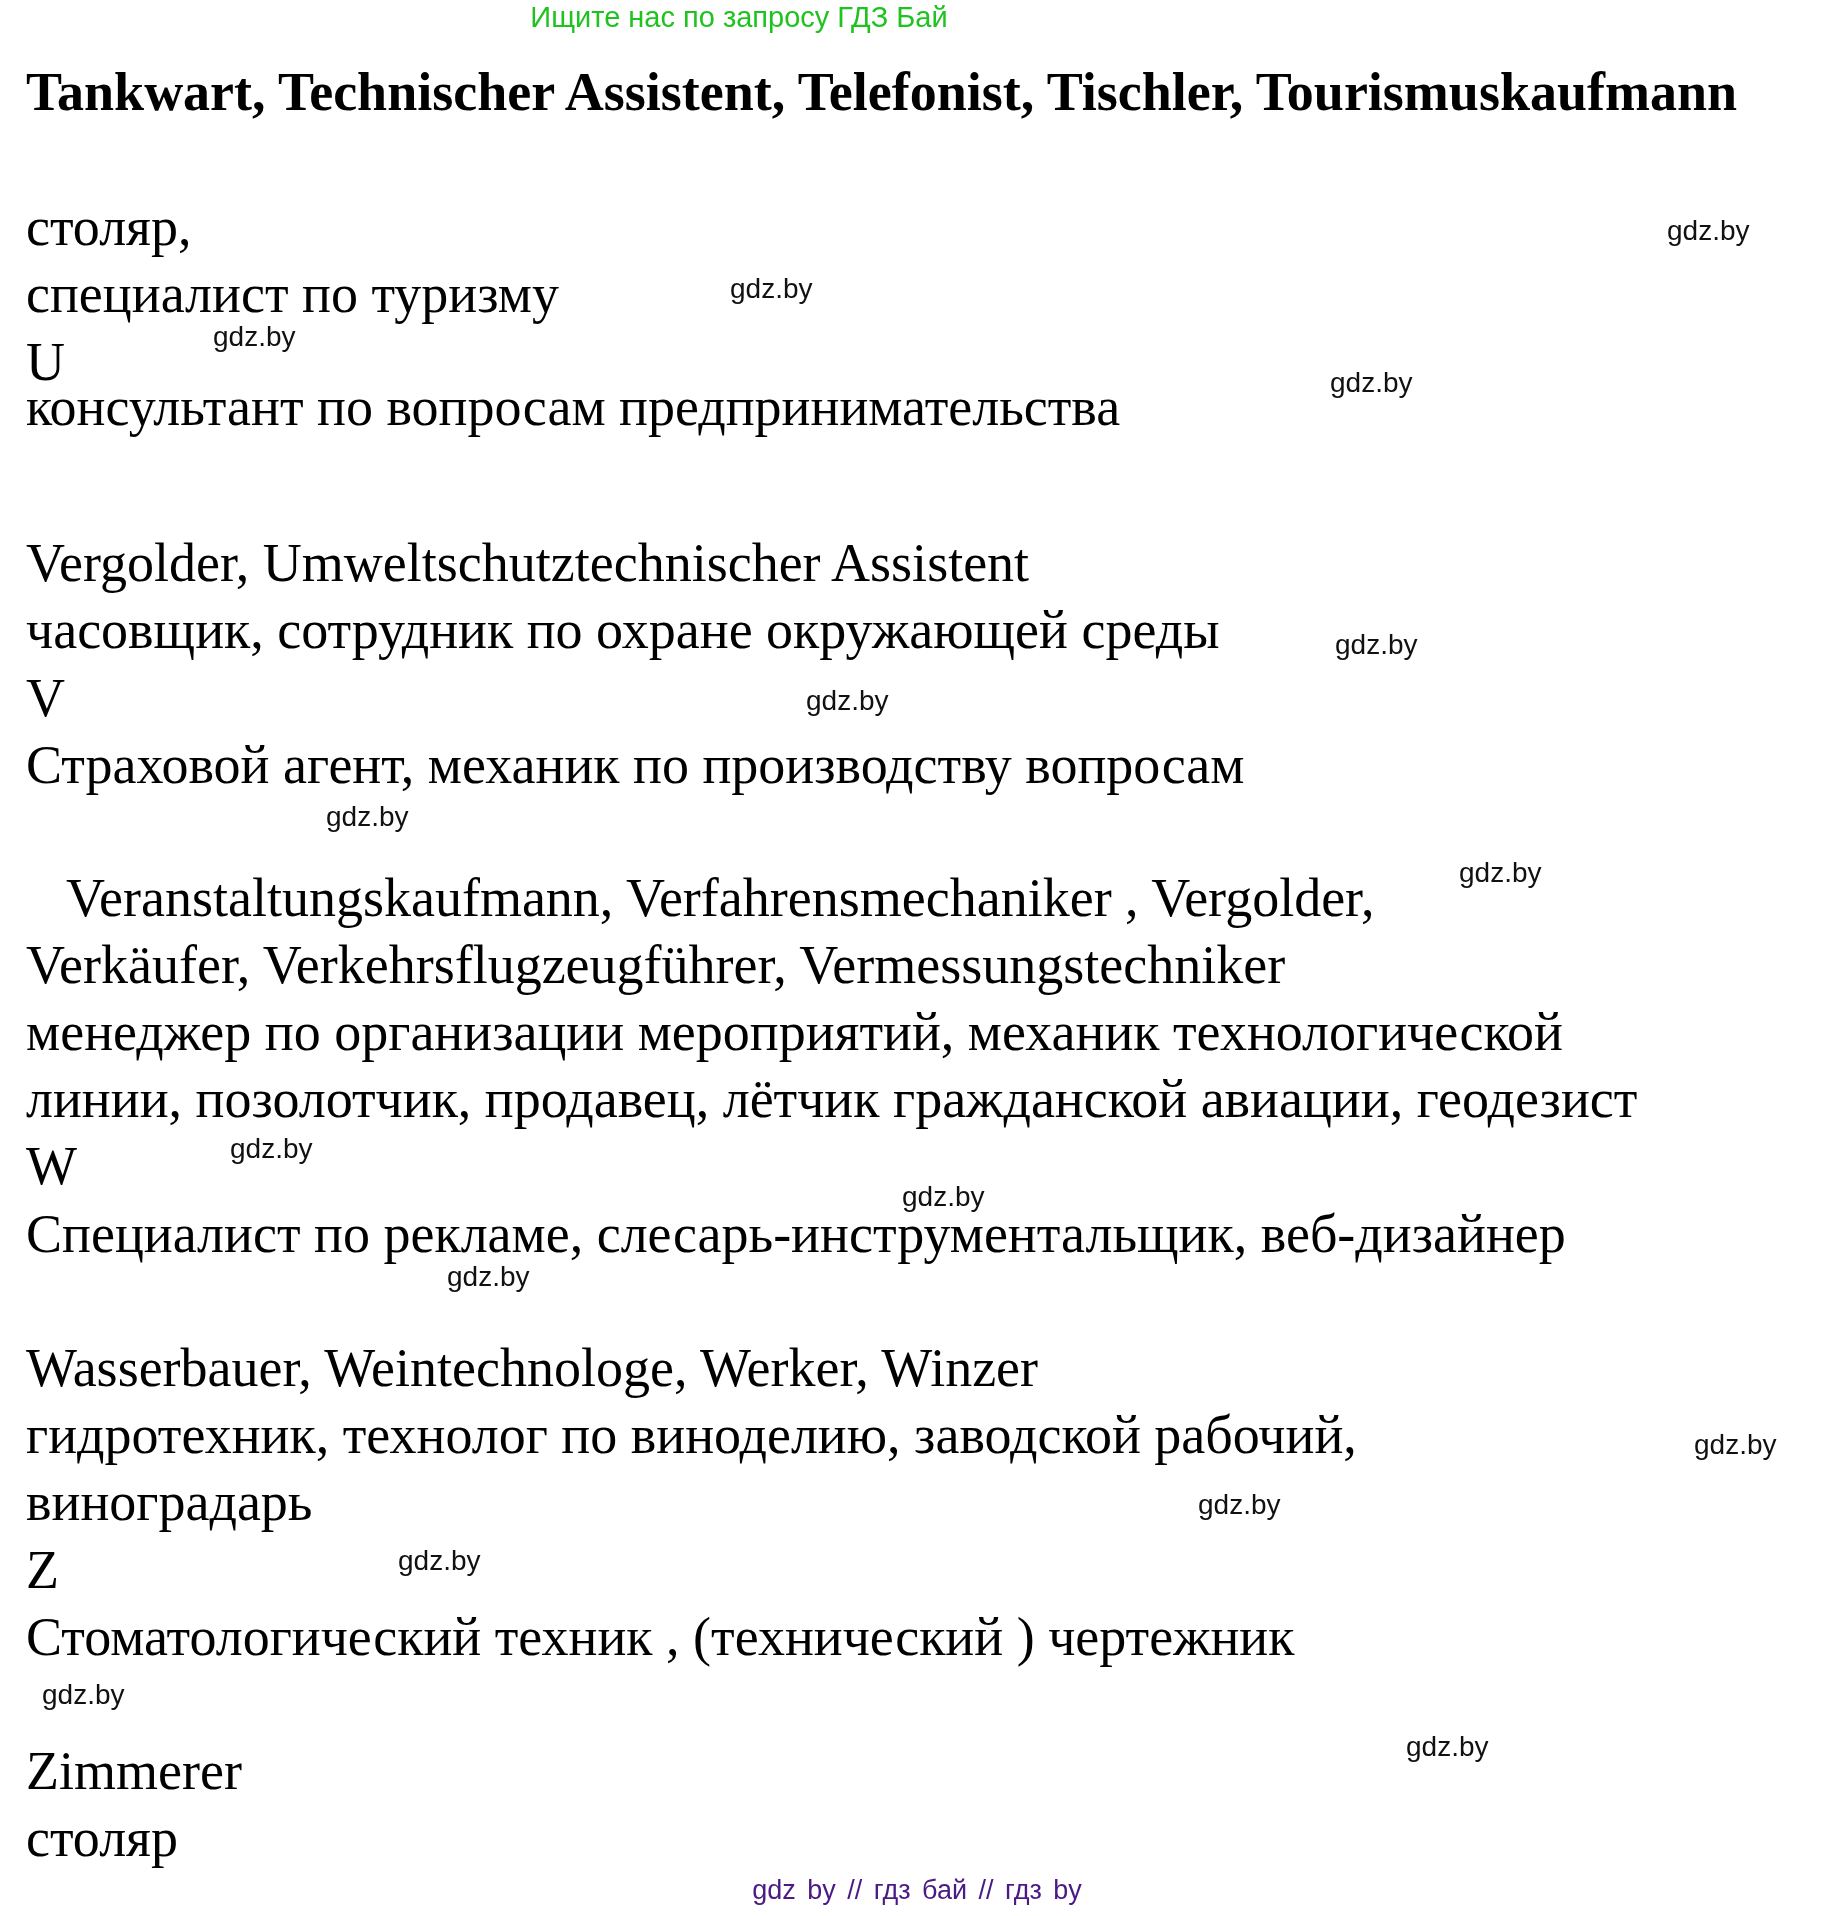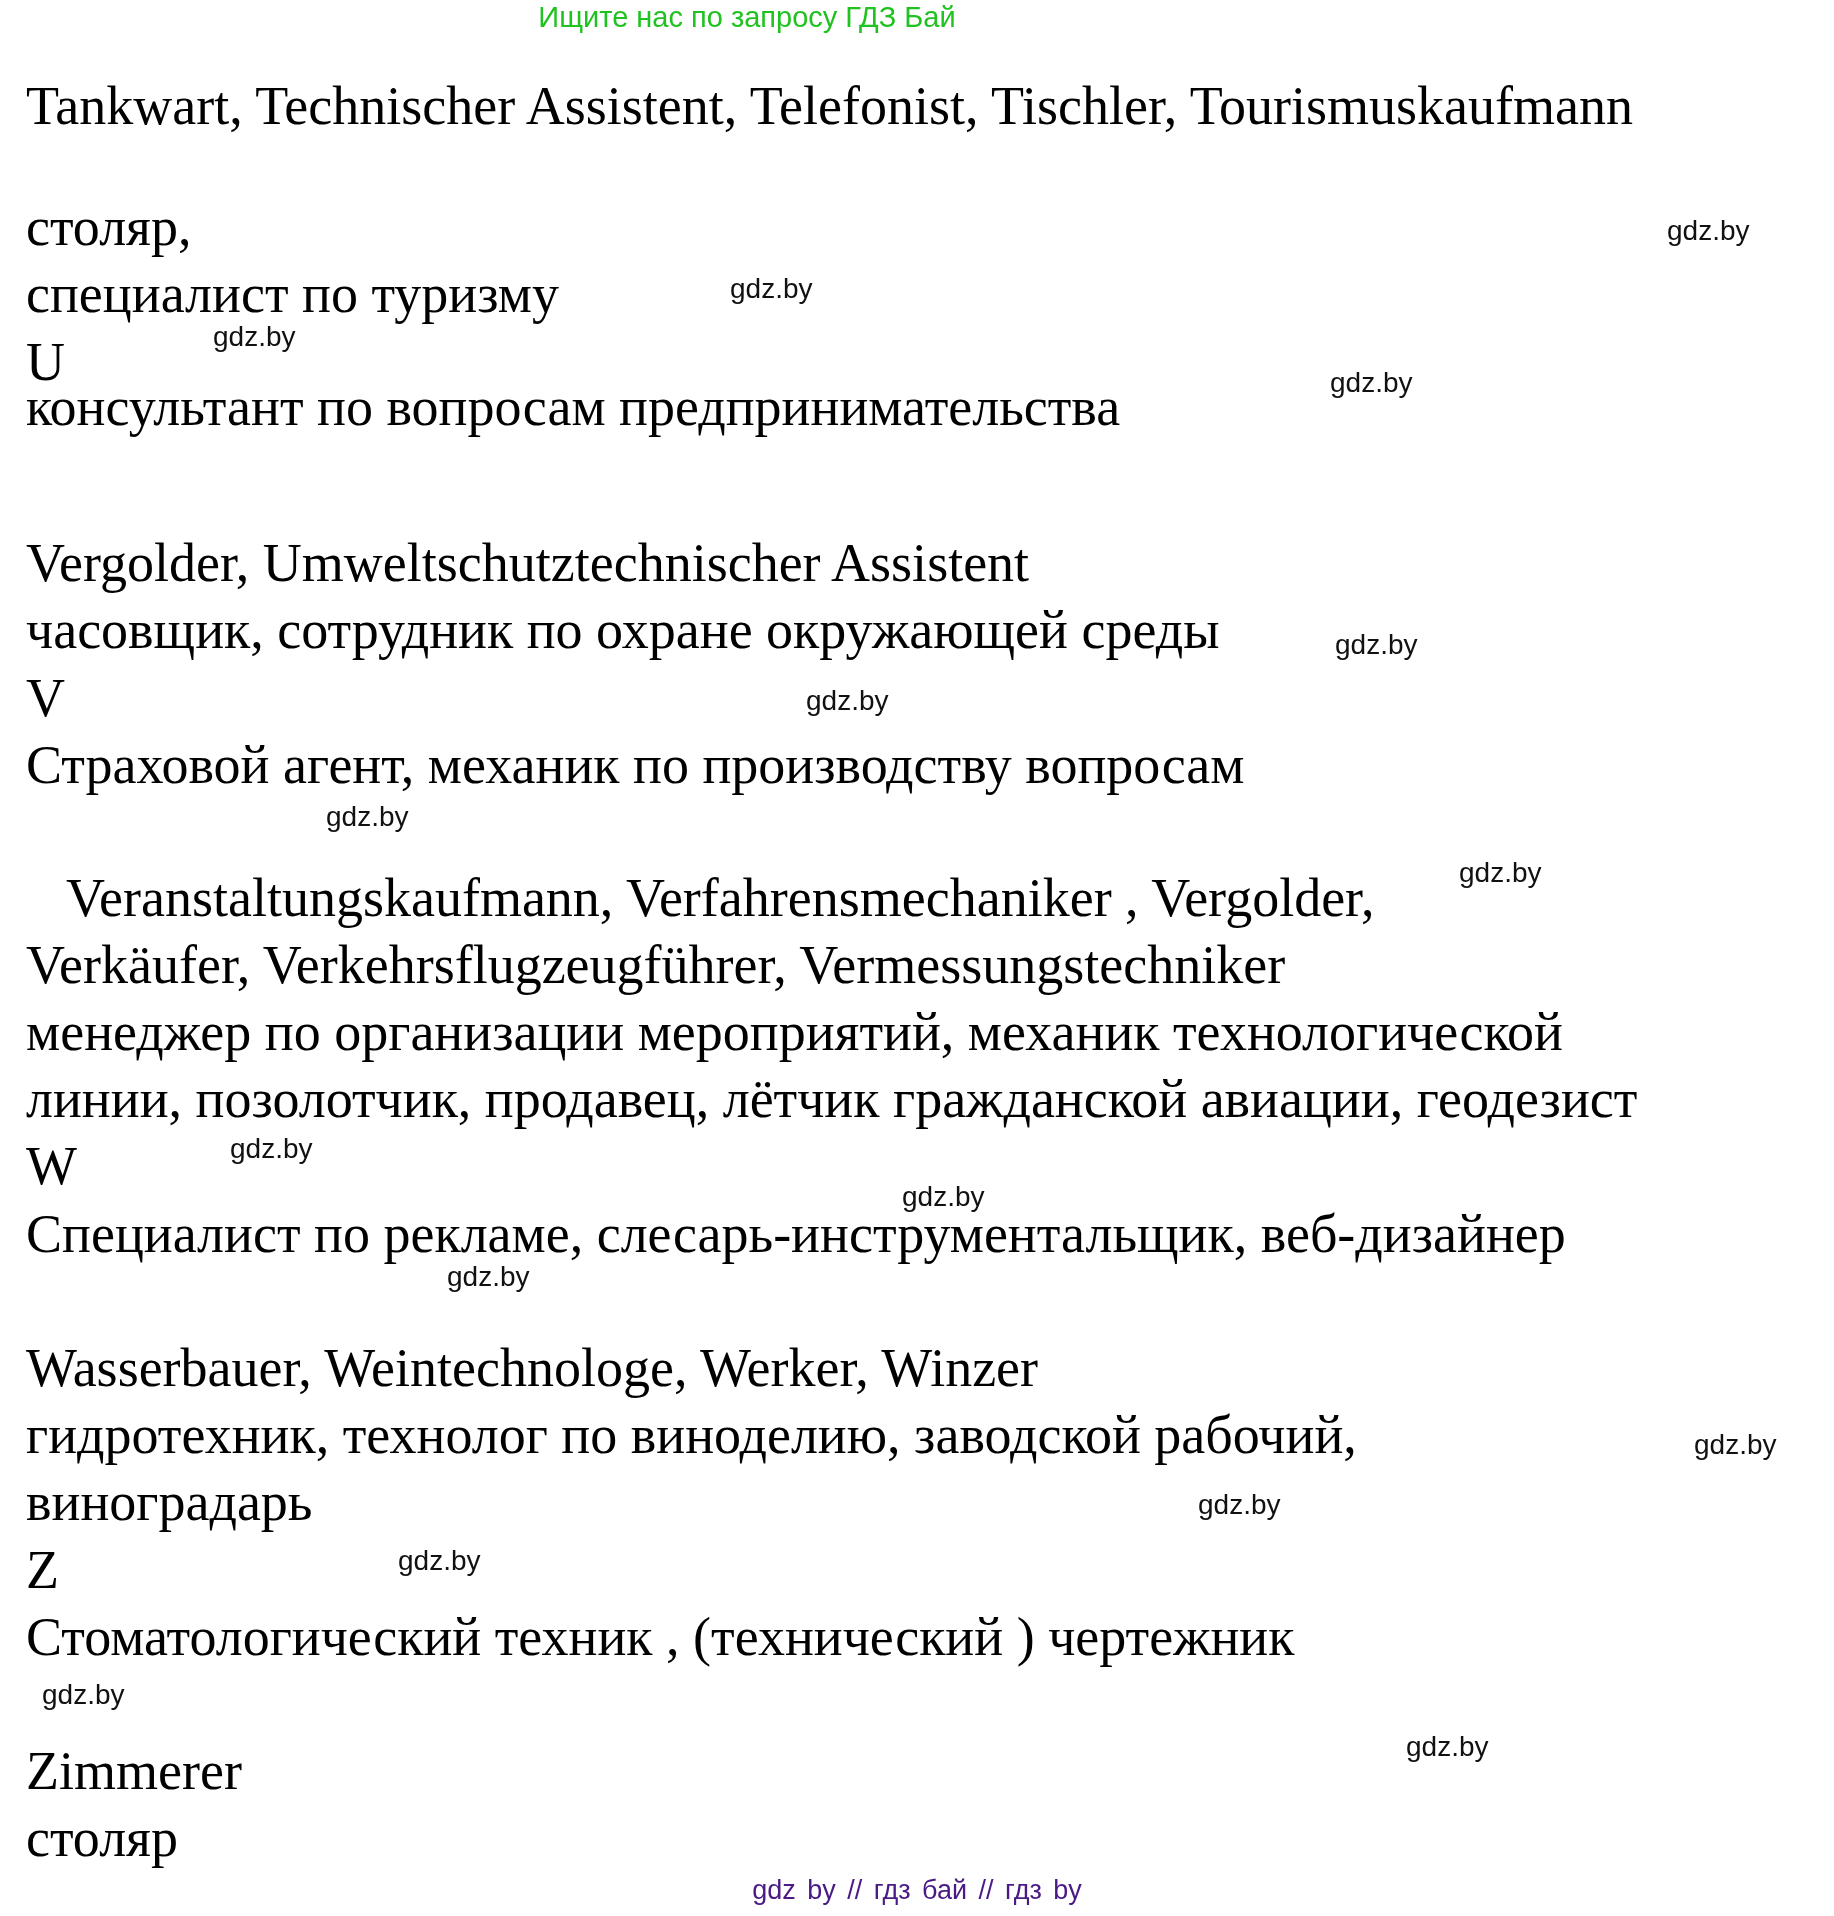--- a/index.html
+++ b/index.html
@@ -15,21 +15,21 @@
     }
     .page {
       position: absolute;
       left: 0; top: 0;
       width: 1834px;
       height: 1916px;
     }
     .header-banner {
       position: absolute;
       top: 0;
-      left: 12px;
+      left: 4px;
       width: 1470px;
       text-align: center;
       font-family: "Liberation Sans", "DejaVu Sans", sans-serif;
       font-size: 29px;
       line-height: 34px;
       color: #1fc21f;
     }
     .line {
       position: absolute;
       left: 26px;
@@ -61,21 +61,21 @@
       word-spacing: 4px;
     }
   </style>
 </head>
 <body>
 
 <div class="page">
 
   <div class="header-banner">Ищите нас по запросу ГДЗ Бай</div>
 
-  <div class="line" style="top:76px;">Tankwart, Technischer Assistent, Telefonist, Tischler, Tourismuskaufmann</div>
+  <div class="line" style="top:62px;font-weight:bold;">Tankwart, Technischer Assistent, Telefonist, Tischler, Tourismuskaufmann</div>
   <div class="line" style="top:197px;">столяр,</div>
   <div class="line" style="top:264px;">специалист по туризму</div>
   <div class="line" style="top:332px;">U</div>
   <div class="line" style="top:377px;">консультант по вопросам предпринимательства</div>
   <div class="line" style="top:533px;">Vergolder, Umweltschutztechnischer Assistent</div>
   <div class="line" style="top:600px;">часовщик, сотрудник по охране окружающей среды</div>
   <div class="line" style="top:668px;">V</div>
   <div class="line" style="top:735px;">Страховой агент, механик по производству вопросам</div>
   <div class="line" style="top:868px;margin-left:40px;">Veranstaltungskaufmann, Verfahrensmechaniker , Vergolder,</div>
   <div class="line" style="top:935px;">Verkäufer, Verkehrsflugzeugführer, Vermessungstechniker</div>

